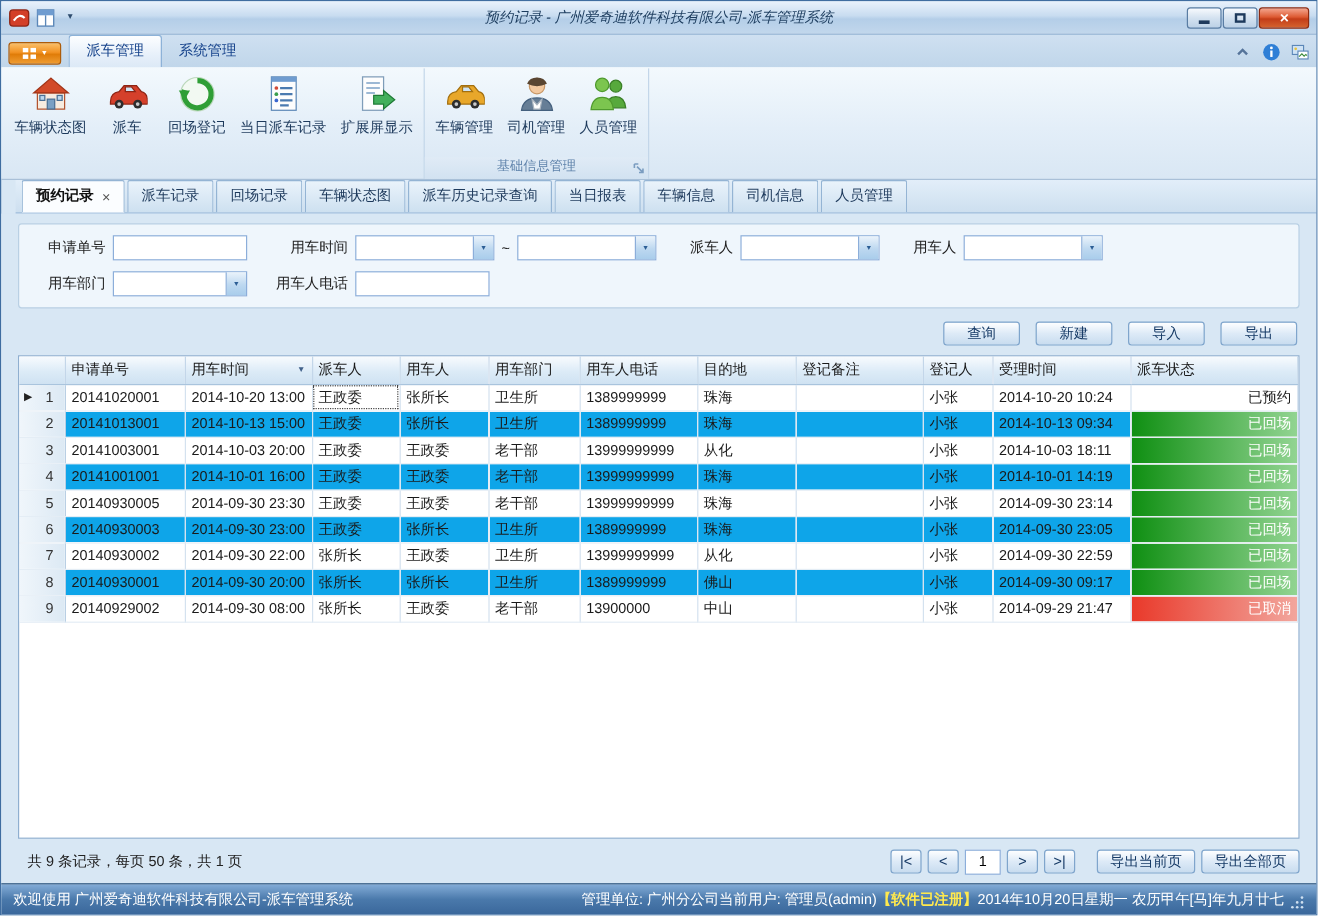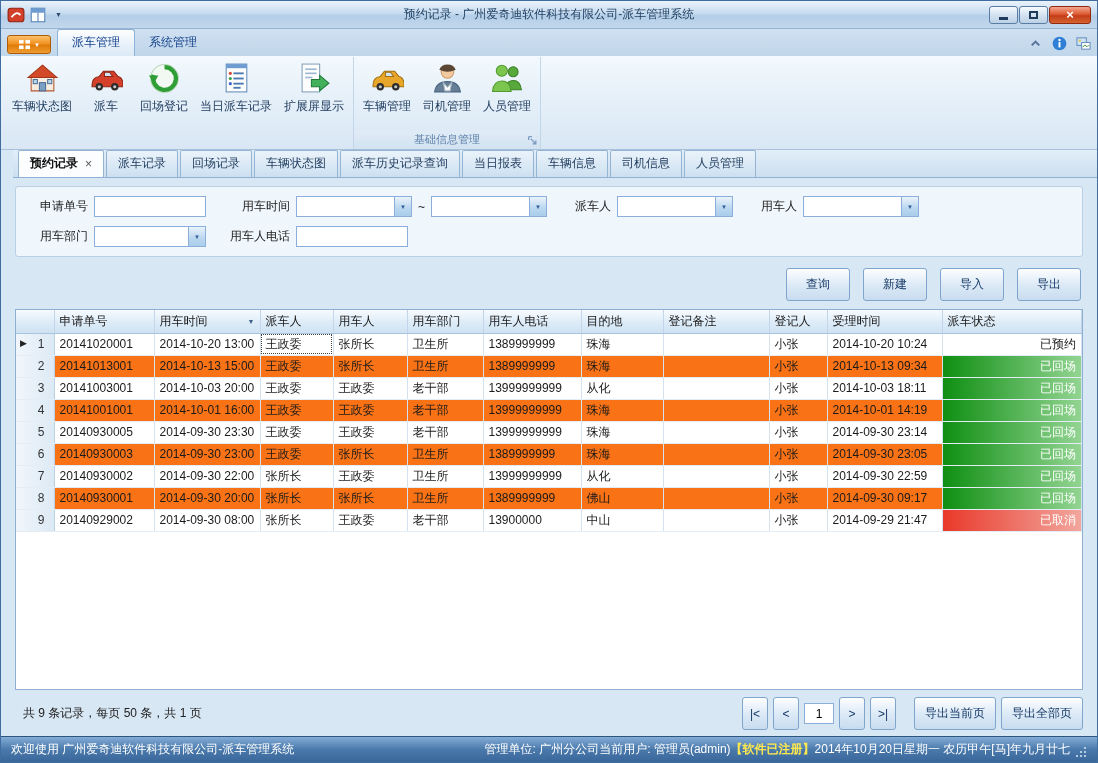--- a/index.html
+++ b/index.html
@@ -1,21 +1,21 @@
 <!DOCTYPE html>
 <html><head>
 <meta charset="utf-8">
 <style>
   * { margin:0; padding:0; box-sizing:border-box; }
   html,body { width:1098px; height:763px; }
   body { font-family:"Liberation Sans","DejaVu Sans",sans-serif; font-size:12px; color:#1a1a1a; }
   .window { width:1098px; height:763px; display:flex; flex-direction:column; border:1px solid #3f6da0; background:#d8e7f4; overflow:hidden; }
 
   
-  .titlebar { flex:0 0 28px; background:linear-gradient(#e9f2fc,#c8dcf0 45%,#b4cee8 55%,#c2d7ec); border-bottom:1px solid #96b5d4; display:flex; align-items:center; padding:0 6px; position:relative; }
+  .titlebar { flex:0 0 28px; background:linear-gradient(#e9f2fc,#c8dcf0 45%,#b4cee8 55%,#c2d7ec); border-bottom:1px solid #96b5d4; display:flex; align-items:center; padding:0 6px; position:relative;font-style:italic; }
   .t-ico { width:18px; height:18px; margin-right:4px; display:inline-flex; }
   .t-ico svg { width:100%; height:100%; }
   .t-drop { font-size:7px; color:#2e4c6e; margin:0 4px; }
   .title-text { position:absolute; left:50%; transform:translateX(-50%); color:#1c3c5e; white-space:nowrap; }
   .win-controls { margin-left:auto; display:flex; }
   .win-btn { width:29px; height:18px; margin-left:1px; border:1px solid #5a7da3; border-radius:3px;
              background:linear-gradient(#f7fafd,#d4e2f0 50%,#bcd1e6); display:flex; align-items:center; justify-content:center; color:#1e3a5c; }
   .win-btn .glyph-min { width:9px; height:3px; background:#1e3a5c; margin-top:7px; }
   .win-btn .glyph-max { width:9px; height:8px; border:2px solid #1e3a5c; }
   .win-btn.close { width:42px; background:linear-gradient(#f4a68f,#dd5a32 45%,#c33d18 55%,#d5632f); border-color:#8e2a10; color:#fff; font-weight:bold; font-size:13px; }
@@ -59,32 +59,32 @@
   .flabel { text-align:right; margin-right:6px; color:#222; white-space:nowrap; }
   .fl1 { width:62px; } .fl2 { width:84px; } .fl3 { width:64px; }
   input.text { height:21px; border:1px solid #8caeda; background:#fff; padding:0 4px; font:inherit; }
   .w112 { width:112px; } .w116 { width:116px; }
   .combo { display:flex; height:21px; border:1px solid #8caeda; background:#fff; }
   .combo .cval { flex:1; }
   .combo .cbtn { width:17px; background:linear-gradient(#eaf3fb,#bdd8f0 55%,#a9cdeb); border-left:1px solid #8caeda; color:#2c5e95; display:flex; align-items:center; justify-content:center; font-size:6px; }
   .tilde { margin:0 6px; color:#222; }
 
   .actions { display:flex; justify-content:flex-end; gap:13px; margin:11px 2px 8px; }
-  .btn { height:33px; min-width:64px; padding:0 10px; border:1px solid #7fa5cc; border-radius:3px;
+  .btn { height:20px; min-width:64px; padding:0 10px; border:1px solid #7fa5cc; border-radius:3px;
          background:linear-gradient(#fdfeff,#ddeaf7 50%,#c8dcef); color:#163a66; font:inherit; display:inline-flex; align-items:center; justify-content:center; }
 
   
   .grid-wrap { flex:1; min-height:0; border:1px solid #8fafd0; background:#fff; overflow:hidden; }
   table.grid { border-collapse:collapse; table-layout:fixed; width:100%; }
   .grid th { height:23px; background:linear-gradient(#f8fbfe,#dcebf7 55%,#cfe2f2); border-right:1px solid #c3d6e9; border-bottom:1px solid #a9c4dd;
              font-weight:normal; text-align:left; padding:0 5px; white-space:nowrap; overflow:hidden; }
   .grid th .hwrap { display:flex; align-items:center; justify-content:space-between; }
   .sort-arrow { font-size:7px; color:#41618a; margin-left:3px; }
   .grid td { height:21px; border-right:1px solid #d4e2ef; border-bottom:1px solid #e4edf5; padding:0 5px; white-space:nowrap; overflow:hidden; background:#fff; }
-  tr.alt td { background:#f97316; }
+  tr.alt td { background:#0ea5e9; }
   td.ind { position:relative; background:linear-gradient(90deg,#f0f6fb,#dce9f4); border-right:1px solid #b9cfe4; text-align:right; padding-right:9px; color:#333; }
   tr.alt td.ind { background:linear-gradient(90deg,#f0f6fb,#dce9f4); }
   td.ind .cur { position:absolute; left:4px; top:4px; font-size:9px; color:#222; }
   td.focus-cell { outline:1px dotted #444; outline-offset:-2px; }
   td.statuscell { padding:0; }
   .status-inner { height:21px; display:flex; align-items:center; justify-content:flex-end; padding:0 5px; color:#fff;text-align:right; }
   .status-inner.reserved { color:#1a1a1a; background:none; }
 
   .grid-footer { display:flex; align-items:center; margin-top:7px; flex:0 0 24px; }
   .rec-info { margin-left:8px; color:#222; }

